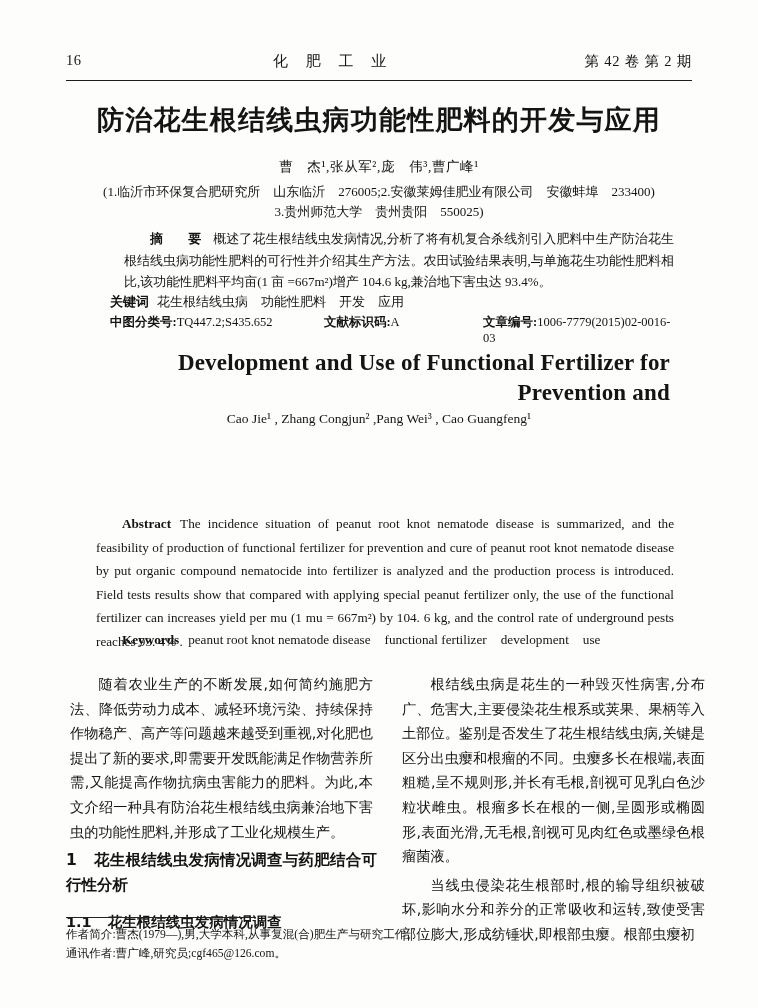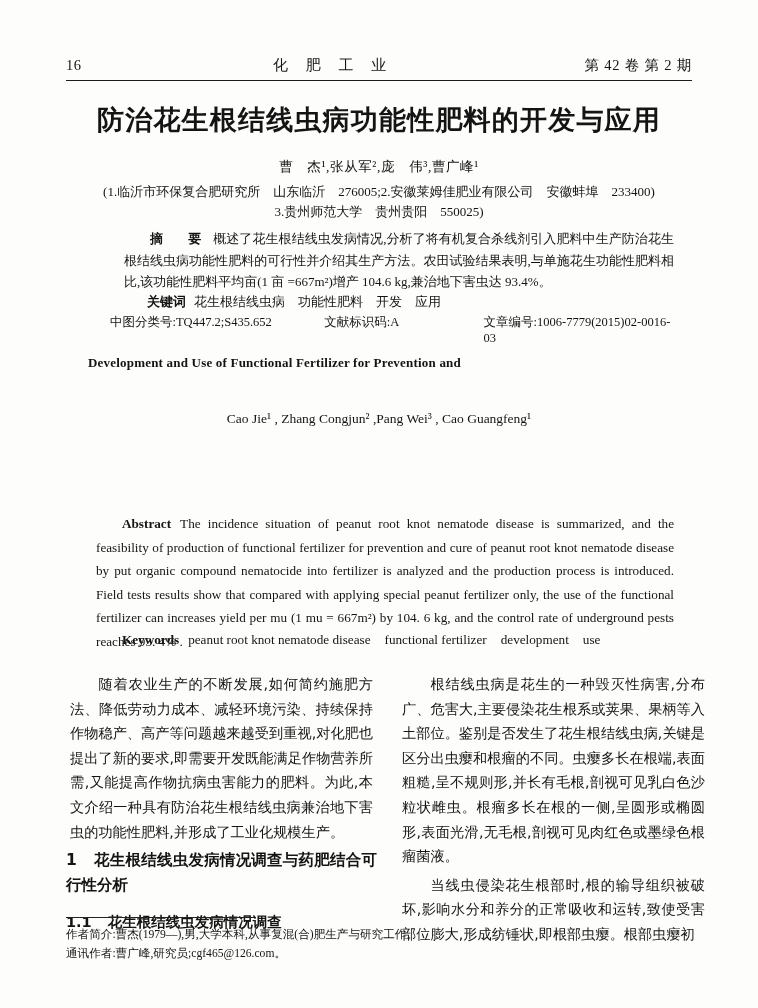--- a/index.html
+++ b/index.html
@@ -18,21 +18,21 @@
     overflow: hidden;
   }
   
   .running-head {
     position: absolute;
     left: 66px;
     right: 66px;
     top: 52px;
     height: 26px;
     display: flex;
-    align-items: center;
+    align-items: flex-start;
     justify-content: space-between;
     font-size: 14.5px;
   }
   .rh-page-number { font-size: 14.5px; letter-spacing: 0.5px; }
   .rh-journal {
     font-size: 15px;
     letter-spacing: 7px;
     font-weight: 500;
   }
   .rh-issue { font-size: 14.5px; letter-spacing: 0.8px; }
@@ -92,42 +92,42 @@
     margin-left: 26px;
     margin-right: 6px;
   }
   .cn-keywords {
     position: absolute;
     left: 110px;
     right: 84px;
     top: 293px;
     font-size: 13px;
   }
-  .cn-keywords .lbl { font-weight: bold; margin-right: 8px; margin-left: 37px; }
+  .cn-keywords .lbl { font-weight: bold; margin-right: 8px; }
   .cn-keywords .kw { margin-right: 13px; }
   .cn-codes {
     position: absolute;
     left: 110px;
     right: 76px;
     top: 314px;
     font-size: 12.5px;
     display: flex;
     align-items: baseline;
   }
-  .cn-codes .lbl { font-weight: normal; }
+  .cn-codes .lbl { font-weight: bold; }
   .cn-codes .seg-clc { width: 215px; }
   .cn-codes .seg-doc { width: 160px; }
   
   .en-title {
     position: absolute;
     left: 88px;
     right: 88px;
     top: 348px;
-    text-align: left;
-    font-size: 13px;
+    text-align: right;
+    font-size: 23px;
     font-weight: bold;
     line-height: 30px;
     letter-spacing: 0.2px;
   }
   .en-authors {
     position: absolute;
     left: 66px;
     right: 66px;
     top: 411px;
     text-align: center;

